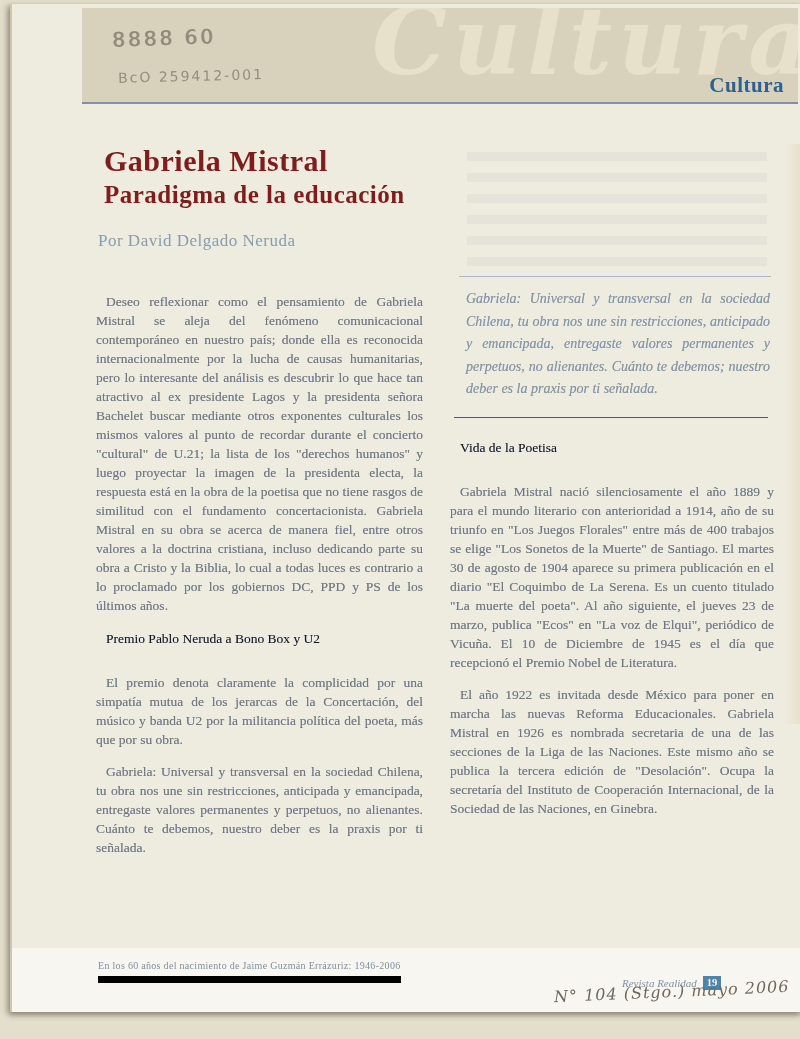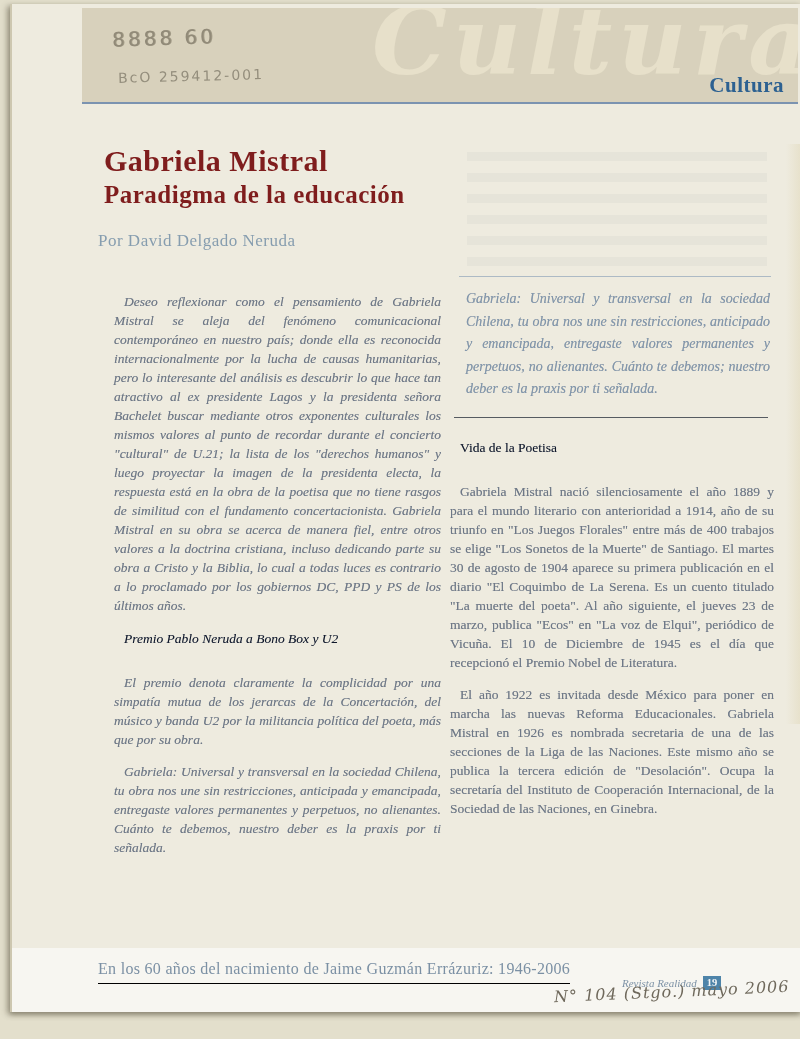--- a/index.html
+++ b/index.html
@@ -59,21 +59,21 @@
     color:#7f1d1d;line-height:1.22;letter-spacing:.5px;
   }
   .title .t1{display:block;font-size:30px;}
   .title .t2{display:block;font-size:25px;}
   .byline{
     position:absolute;left:86px;top:227px;
     font-size:17px;color:#869daf;letter-spacing:.5px;
   }
   .col{position:absolute;font-size:13.5px;line-height:19px;color:#6e7887;
        text-align:justify;text-shadow:0 0 .6px rgba(110,120,135,.55);}
-  .col-left{left:102px;top:288px;width:327px;font-style:italic;}
+  .col-left{left:84px;top:288px;width:327px;}
   .col-right{left:438px;top:284px;width:324px;}
   .col p{margin:0 0 13px 0;text-indent:10px;}
   .subhead{
     font-weight:normal;font-size:13.5px;color:#0f172a;
     margin:14px 0 25px 0;text-indent:10px;text-align:left;
   }
   .pull-quote{
     font-style:italic;font-size:14px;line-height:22.5px;color:#8297ad;
     padding:0 4px 0 16px;margin:0 0 16px 0;
   }
@@ -85,22 +85,22 @@
       to bottom, rgba(140,145,150,.16) 0 9px, rgba(0,0,0,0) 9px 21px);
   }
   .ghost-a{left:455px;top:148px;width:300px;height:118px;}
   .ghost-rule{
     position:absolute;left:447px;top:272px;width:312px;height:0;
     border-top:1.3px solid rgba(120,145,175,.55);
   }
   
   .footer-left{
     position:absolute;left:86px;top:956px;
-    font-size:16px;color:#7b90a4;letter-spacing:.3px;
-    padding-bottom:5px;border-bottom:1px solid #000000;
+    font-size:10px;color:#7b90a4;letter-spacing:.3px;
+    padding-bottom:5px;border-bottom:7px solid #000000;
   }
   .footer-right{
     position:absolute;left:610px;top:962px;font-size:11px;color:#7d92a6;
     font-style:italic;white-space:nowrap;
   }
   .page-badge{
     display:inline-block;background:#4e84a9;color:#f4f6f6;
     font-style:normal;font-weight:bold;font-size:10.5px;
     padding:1px 4px 2px 4px;margin-left:6px;vertical-align:1px;margin-top:10px;
   }

